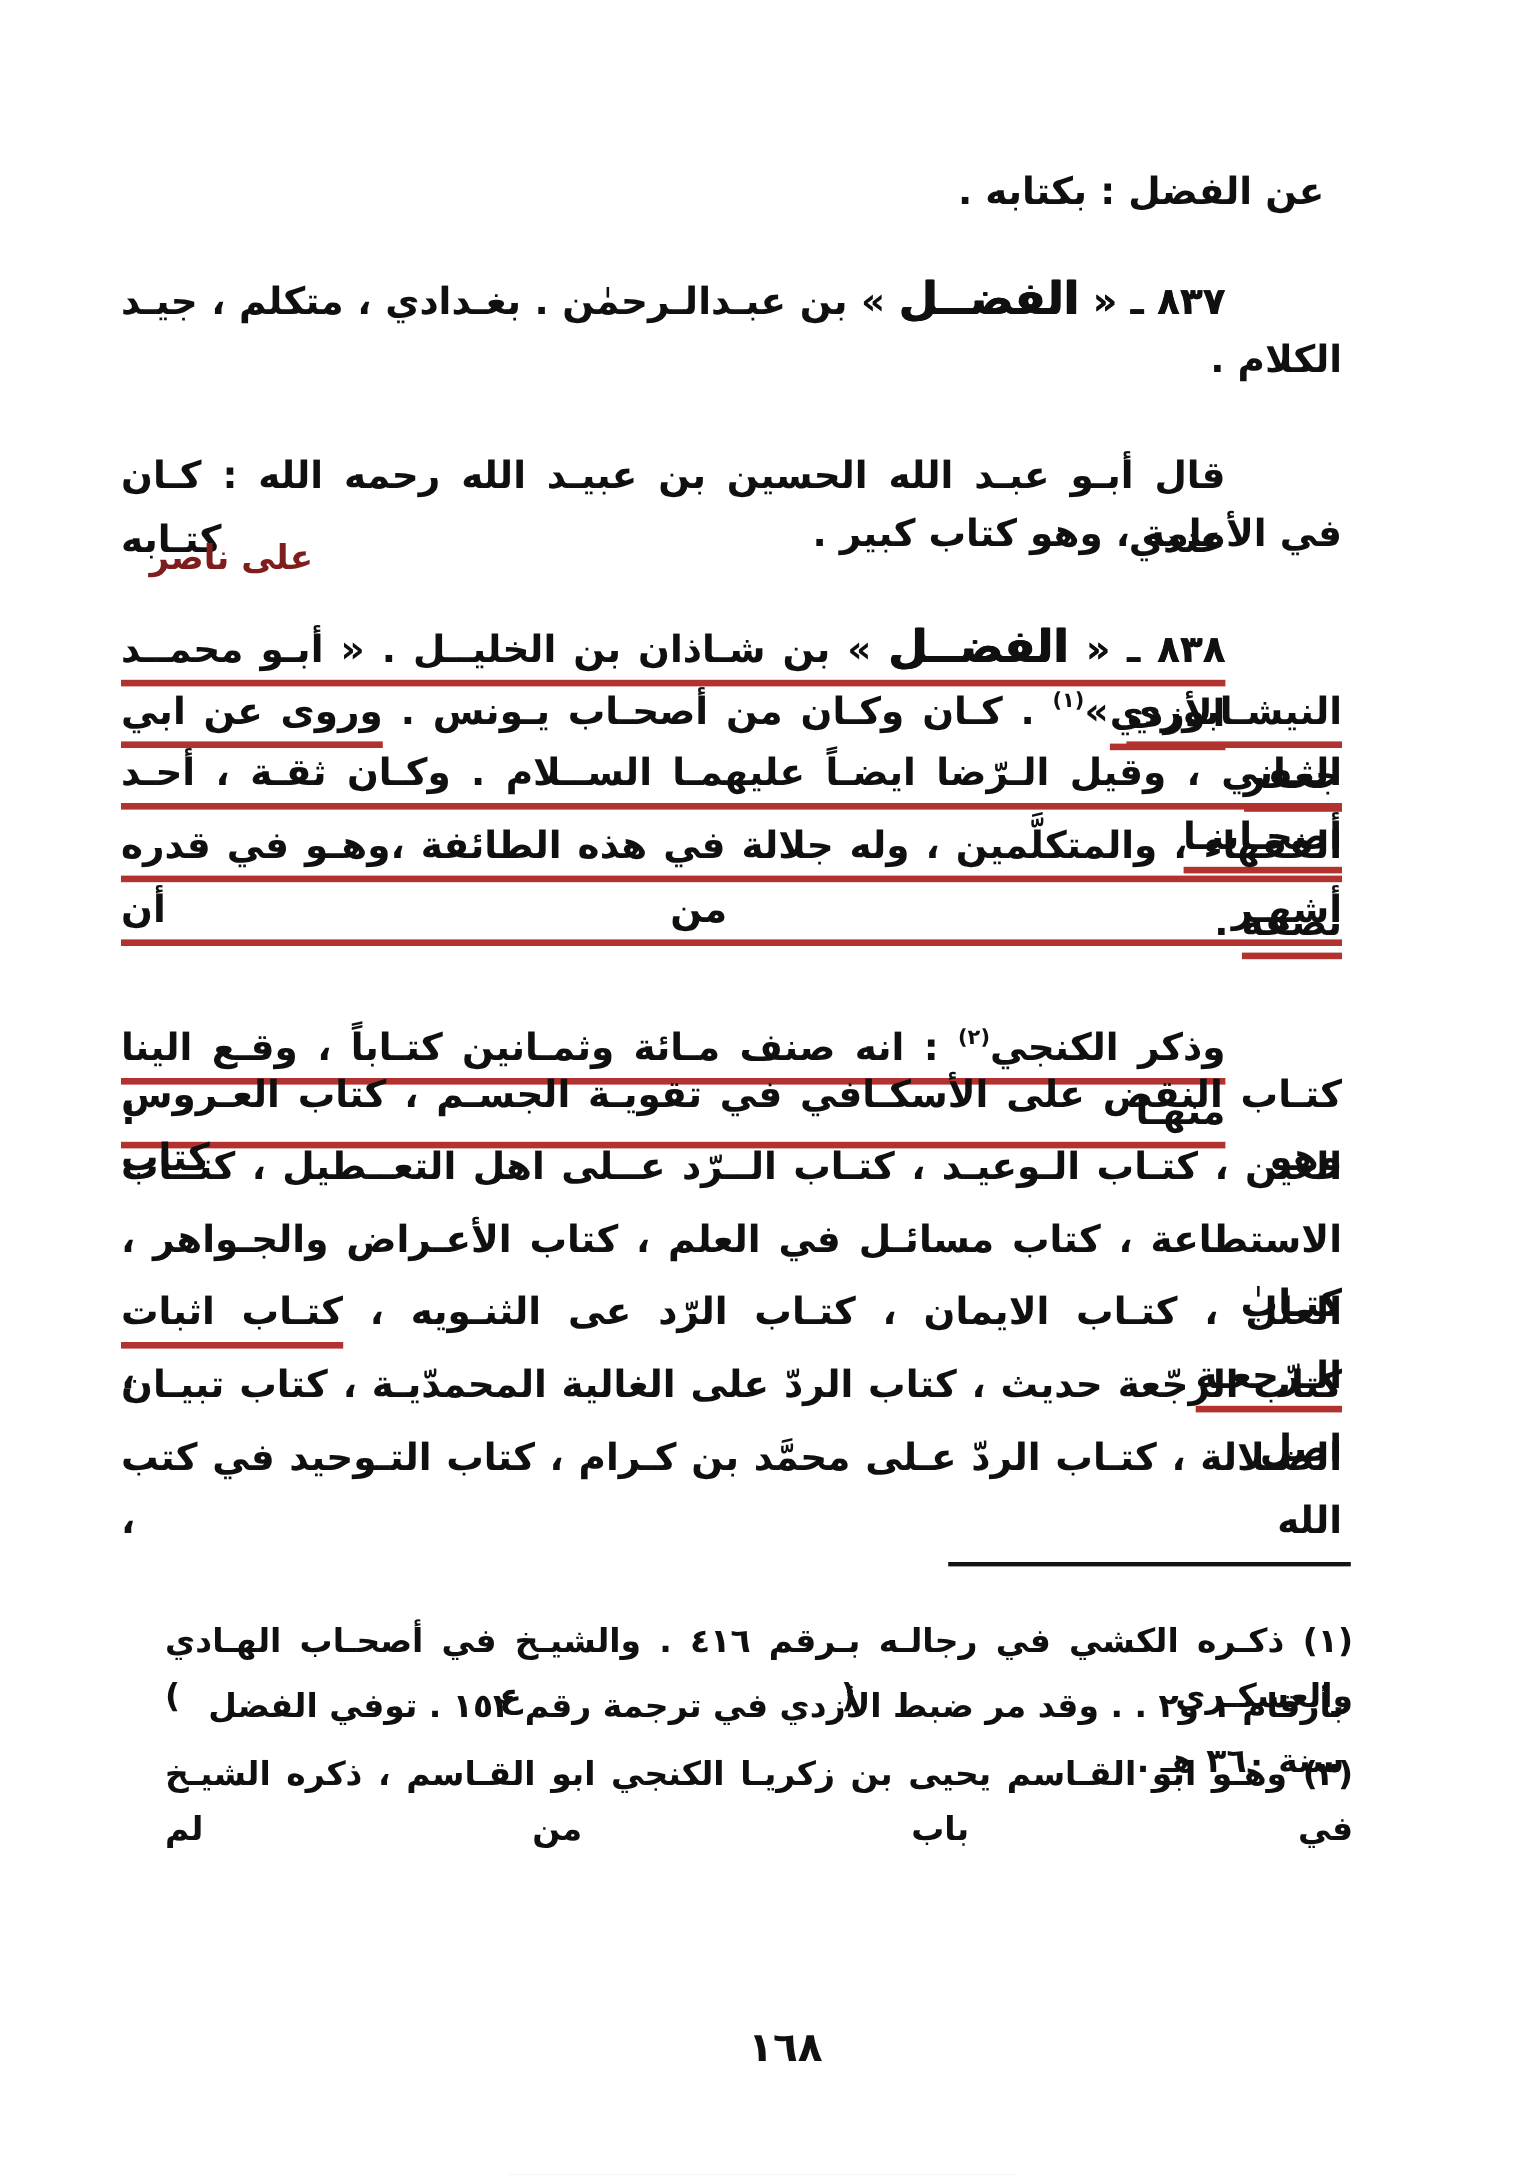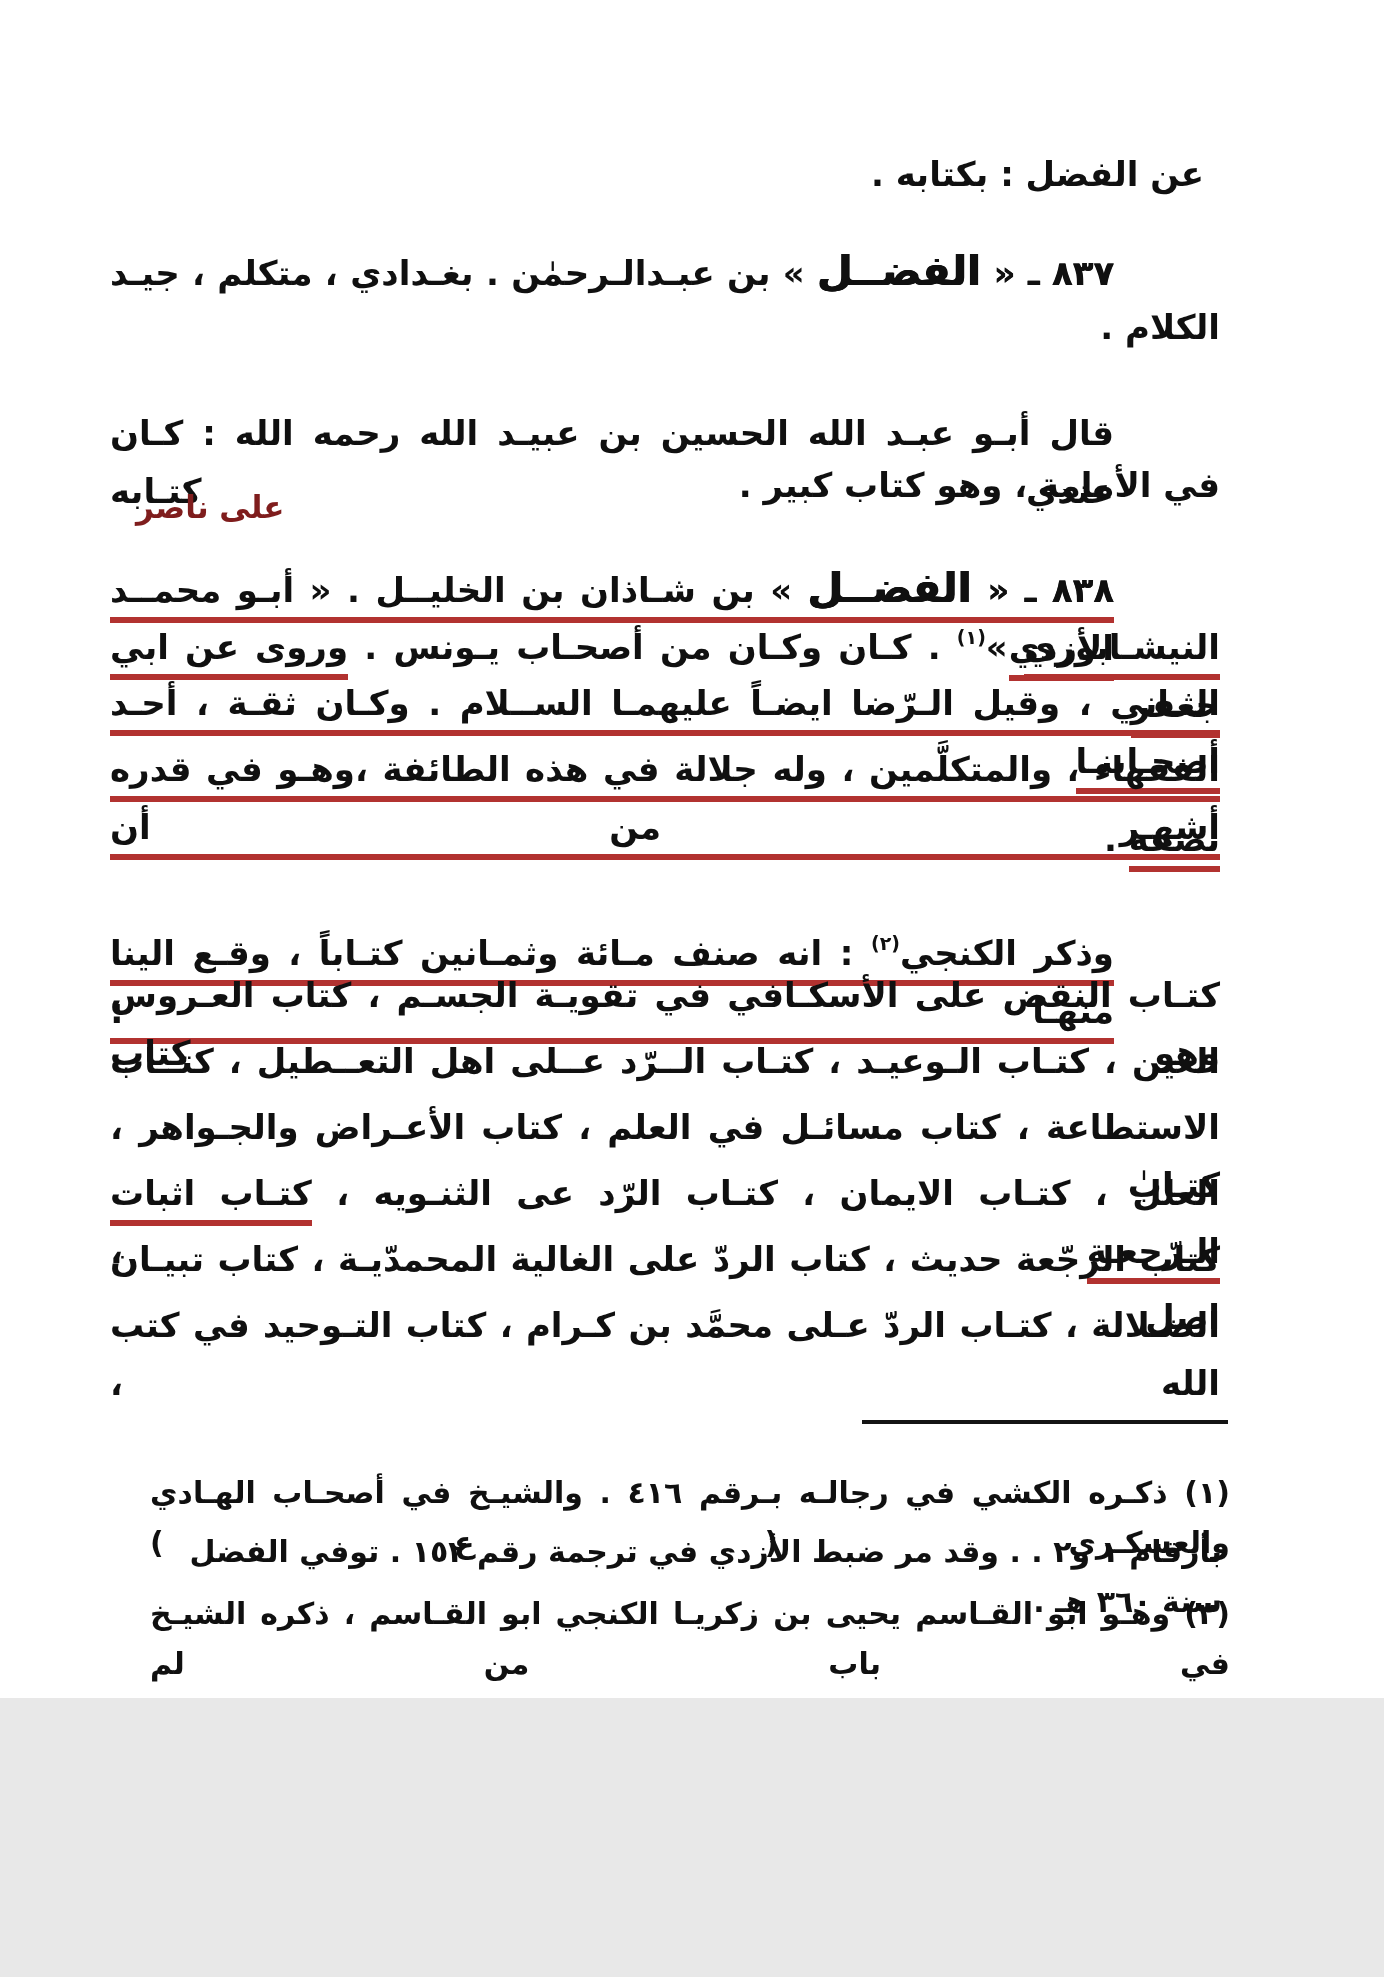--- a/index.html
+++ b/index.html
@@ -1,18 +1,18 @@
 <!DOCTYPE html>
 <html lang="ar"><head>
 <meta charset="utf-8">
 <style>
   html,body{margin:0;padding:0;background:#e8e8e8;}
   .page{
     position:relative;
-    width:1384px;height:1698px;
+    width:1384px;height:1977px;
     background:#ffffff;
     margin:0 auto;
     overflow:hidden;
     font-family:"DejaVu Sans",sans-serif;
     font-weight:bold;
     color:#101010;
   }
   
   .ln{
     position:absolute;

